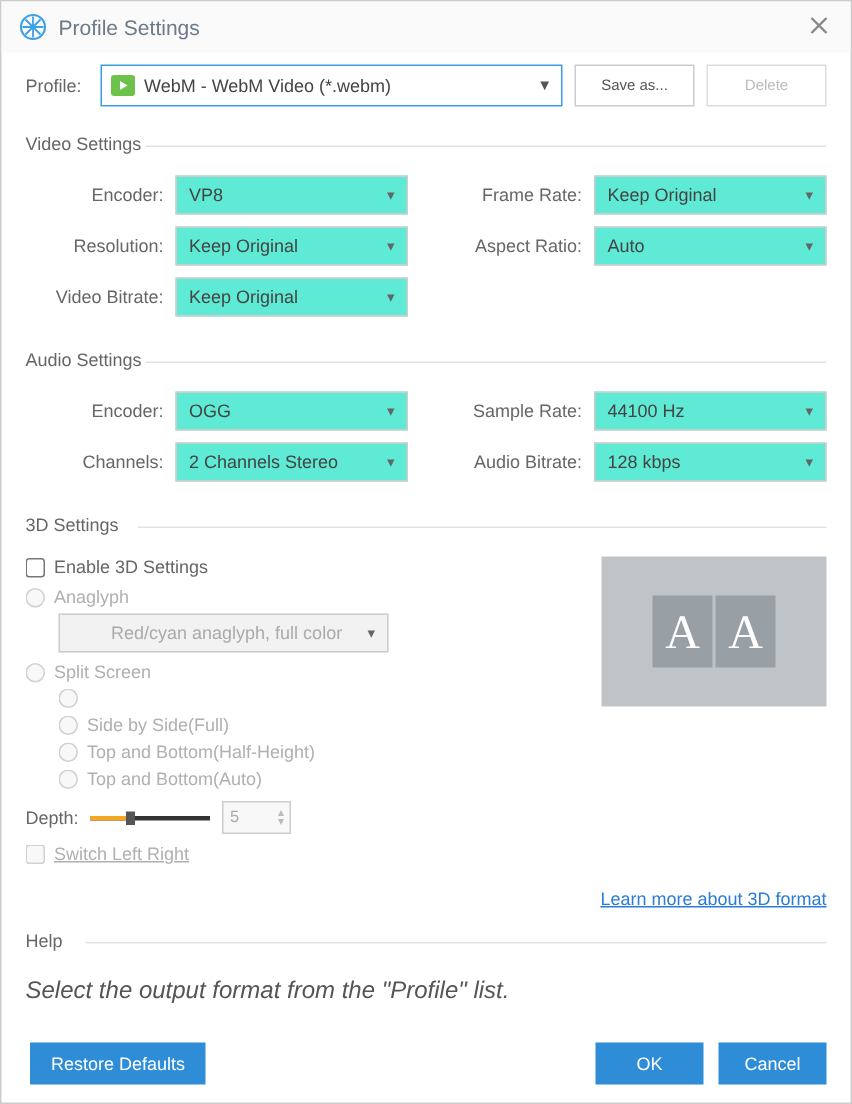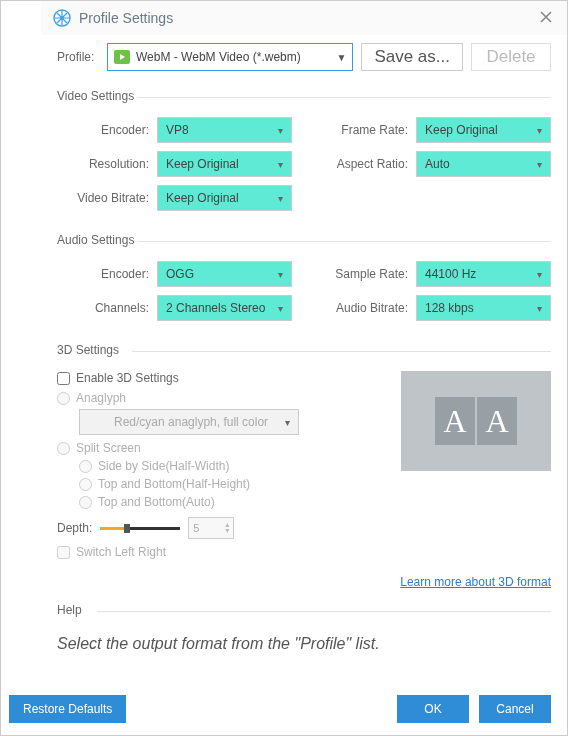--- a/index.html
+++ b/index.html
@@ -1,28 +1,28 @@
 <!DOCTYPE html>
 <html><head>
 <meta charset="utf-8">
 <style>
 * { box-sizing: border-box; margin: 0; padding: 0; }
 body { font-family: "Segoe UI", Tahoma, Arial, sans-serif; font-size: 12px; color: #555; background: #fff; width: 568px; height: 736px; overflow: hidden; }
-.window { width: 568px; height: 736px; border: 1px solid #ccc; position: relative; display: flex; flex-direction: column; padding-left: 40px; }
+.window { width: 568px; height: 736px; border: 1px solid #ccc; position: relative; display: flex; flex-direction: column; }
 .titlebar { display: flex; align-items: center; padding: 8px 12px; background: #fafafa; }
 .titlebar .app-icon { width: 18px; height: 18px; margin-right: 8px; }
 .titlebar .title { font-size: 14px; color: #6b7a88; flex: 1; }
 .titlebar .close { width: 16px; height: 16px; cursor: pointer; color: #888; font-size: 14px; }
 .topbar { display: flex; align-items: center; gap: 8px; padding: 8px 16px; }
 .topbar .lbl { color: #666; min-width: 42px; }
 .profile-sel { flex: 1; height: 28px; border: 1px solid #3b9de0; display: flex; align-items: center; padding: 0 6px; gap: 6px; cursor: pointer; background: #fff; }
 .profile-sel .picon { width: 16px; height: 14px; }
 .profile-sel .ptxt { flex: 1; color: #444; font-size: 12px; }
 .profile-sel .caret { color: #555; font-size: 10px; }
-.btn { height: 28px; padding: 0 12px; border: 1px solid #ccc; background: #fff; color: #555; cursor: pointer; min-width: 80px; font-size: 17px; }
+.btn { height: 28px; padding: 0 12px; border: 1px solid #ccc; background: #fff; color: #555; cursor: pointer; min-width: 80px; font-size: 10px; }
 .btn:disabled { color: #bbb; border-color: #ddd; cursor: default; }
 .section { margin: 10px 16px 0 16px; }
 .section-title { font-size: 12px; color: #666; position: relative; padding-bottom: 8px; }
 .section-title::after { content: ""; position: absolute; left: 80px; right: 0; top: 8px; border-top: 1px solid #e2e2e2; }
 .section-body { padding: 6px 0 4px 0; }
 .row { display: flex; gap: 24px; margin-bottom: 8px; }
 .fld { display: flex; align-items: center; gap: 8px; flex: 1; }
 .fld .flbl { width: 92px; text-align: right; color: #666; font-size: 12px; }
 .sel { flex: 1; height: 26px; border: 1px solid #ccc; background: #5eead4; display: flex; align-items: center; padding: 0 8px; cursor: pointer; }
 .sel .stxt { flex: 1; color: #444; font-size: 12px; }
@@ -42,27 +42,27 @@
 .preview .abox { width: 40px; height: 48px; background: #98a0a6; color: #fff; display: flex; align-items: center; justify-content: center; font-size: 32px; font-family: Georgia, serif; }
 .link { color: #2b7cd3; text-decoration: underline; cursor: pointer; font-size: 12px; float: right; margin-top: 10px; }
 .depth-row { display: flex; align-items: center; gap: 8px; margin-top: 4px; }
 .depth-row .dlbl { color: #666; }
 .slider { width: 80px; height: 14px; position: relative; }
 .slider .track { position: absolute; top: 6px; left: 0; right: 0; height: 3px; background: #333; }
 .slider .track.fill { background: #f5a623; width: 30%; right: auto; }
 .slider .thumb { position: absolute; top: 3px; left: 24px; width: 6px; height: 9px; background: #555; }
 .spin { width: 46px; height: 22px; border: 1px solid #ccc; display: flex; align-items: center; padding: 0 4px; color: #aaa; background: #f8f8f8; font-size: 11px; }
 .help-text { color: #555; padding: 4px 0 0 0; font-size: 16px; font-style: italic; }
-.bottombar { position: absolute; bottom: 12px; left: 8px; right: 16px; display: flex; align-items: center; }
+.bottombar { position: absolute; bottom: 12px; left: 19px; right: 16px; display: flex; align-items: center; }
 .pbtn { height: 28px; border: none; color: #fff; cursor: pointer; font-size: 12px; padding: 0 14px; }
 .pbtn.restore { background: #2f8cd6; }
 .pbtn.ok { background: #2f8cd6; min-width: 72px; margin-left: auto; }
 .pbtn.cancel { background: #2f8cd6; min-width: 72px; margin-left: 10px; }
 .anaglyph-sel { margin-left: 22px; width: 220px; }
-.disabled-text { color: #b0b0b0; }
+.disabled-text { color: #b0b0b0; text-decoration: underline; }
 .section3d .section-title::after { left: 75px; }
 .section-help .section-title::after { left: 40px; }
 </style>
 </head>
 <body>
 
 <div class="window">
   <div class="titlebar">
     <span class="app-icon">
       <svg viewBox="0 0 18 18">
@@ -199,21 +199,24 @@
           <div class="sel disabled anaglyph-sel">
             <span class="stxt">Red/cyan anaglyph, full color</span>
             <span class="scaret">▾</span>
           </div>
           <label class="radio" style="margin-top:6px">
             <input type="radio" disabled="" style="">
             <span>Split Screen</span>
           </label>
           <label class="radio sub">
               <input type="radio" disabled="" style="">
-              <span>Side by Side(Half-Width)</span>
+            </label>
+          <label class="radio sub">
+              <input type="radio" disabled="" style="">
+              <span>Side by Side(Full)</span>
             </label>
           <label class="radio sub">
               <input type="radio" disabled="" style="">
               <span>Top and Bottom(Half-Height)</span>
             </label>
           <label class="radio sub">
               <input type="radio" disabled="" style="">
               <span>Top and Bottom(Auto)</span>
             </label>
         </div>

